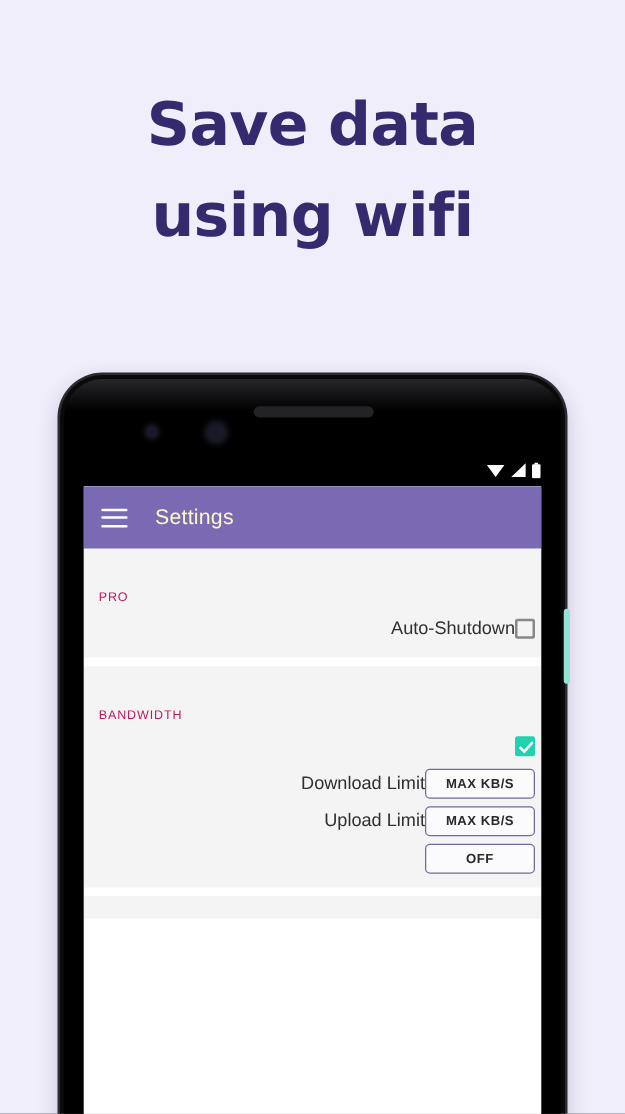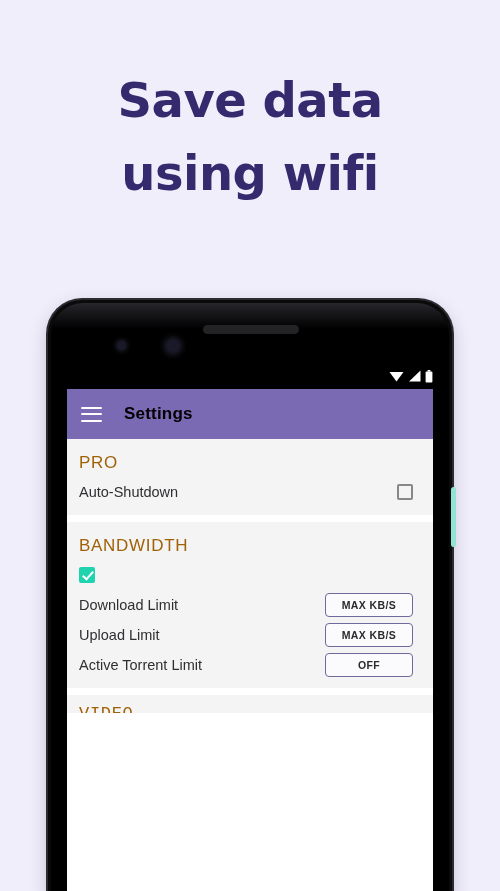--- a/index.html
+++ b/index.html
@@ -122,47 +122,48 @@
     margin-right: 22px;
   }
   .hamburger span {
     display: block;
     height: 2px;
     width: 100%;
     background: #ffffff;
     border-radius: 1px;
   }
   .appbar-title {
-    color: #000000;
+    color: #fef9c3;
     font-size: 17px;
-    font-weight: 700;
+    font-weight: 400;
     letter-spacing: 0.2px;
   }
 
   .list {
     background: #ffffff;
     height: 461px;
     overflow: hidden;
   }
   .group {
     background: #f4f4f5;
     padding: 6px 0 8px 0;
     margin-bottom: 7px;
   }
   .group-title {
-    color: #a16207;
-    font-size: 17px;
+    color: #be185d;
+    font-size: 10px;
     letter-spacing: 0.7px;
     padding: 8px 12px 4px 12px;
+    margin-top: 20px;
   }
   .row {
     display: flex;
     align-items: center;
-    justify-content: space-between;
-    padding: 0 20px 0 12px;
+    justify-content: flex-end;
+    padding: 0 5px 0 12px;
     height: 30px;
   }
   .row-label {
     color: #2f2f31;
     font-size: 14.5px;
   }
   .row-value {
     color: #3a3a3c;
     font-size: 13.5px;
   }
@@ -198,21 +199,20 @@
     background: #fbfbfd;
     color: #2a2a2c;
     font-size: 10.5px;
     font-weight: 700;
     letter-spacing: 0.4px;
     display: flex;
     align-items: center;
     justify-content: center;
     padding: 0 10px;
     box-sizing: border-box;
-    margin-left: 29px;
   }
   .group.cut {
     margin-bottom: 0;
     height: 18px;
     padding: 0;
     overflow: hidden;
     font-family: Liberation Mono, monospace;
   }
   .group.cut .group-title {
     padding-top: 9px;
@@ -285,21 +285,20 @@
           </div>
           <div class="row">
             <span class="row-label">Download Limit</span>
             <span class="pill">MAX KB/S</span>
           </div>
           <div class="row">
             <span class="row-label">Upload Limit</span>
             <span class="pill">MAX KB/S</span>
           </div>
           <div class="row">
-            <span class="row-label">Active Torrent Limit</span>
             <span class="pill">OFF</span>
           </div>
         </div>
 
 
         <div class="group cut">
           <div class="group-title">VIDEO</div>
         </div>
 
       </div>

